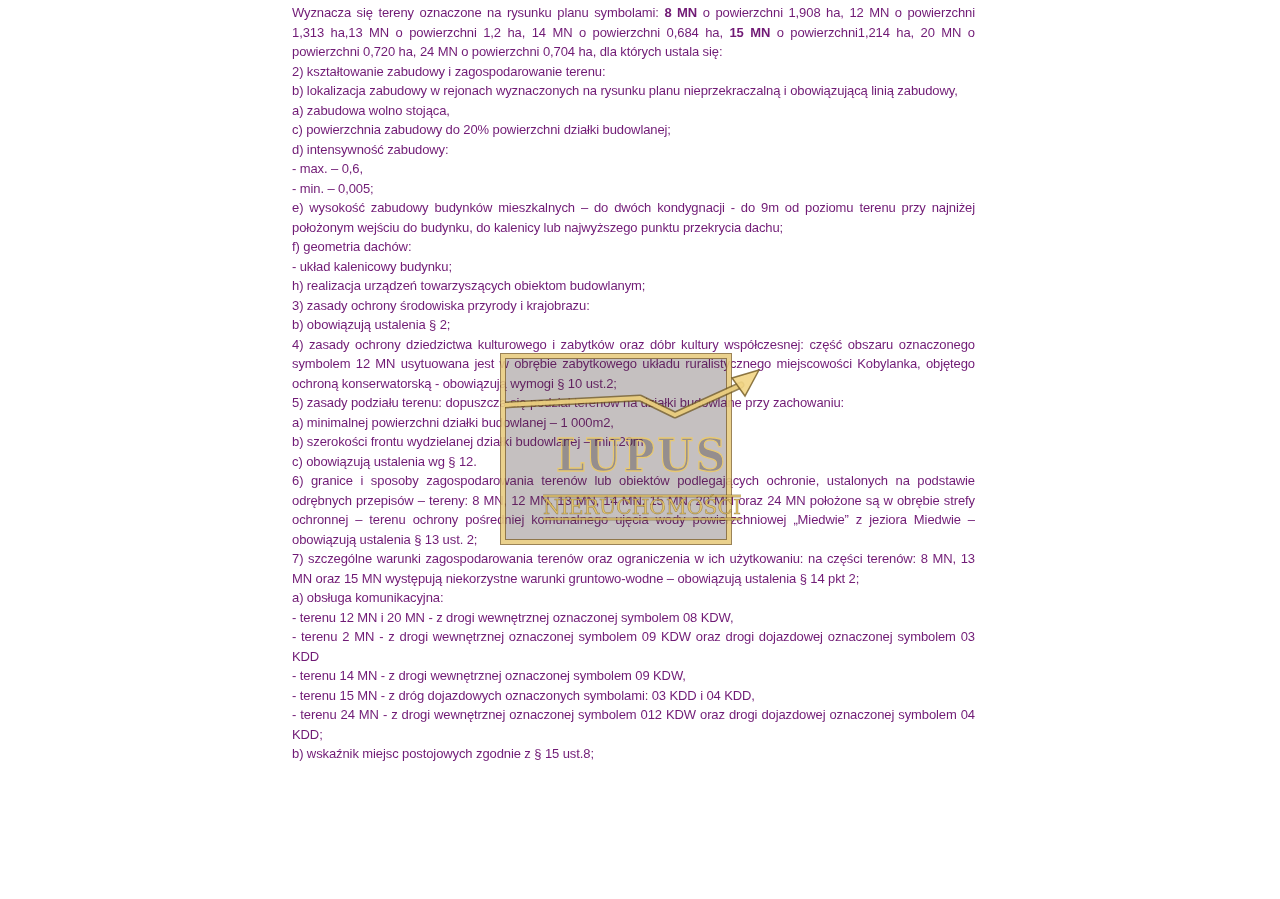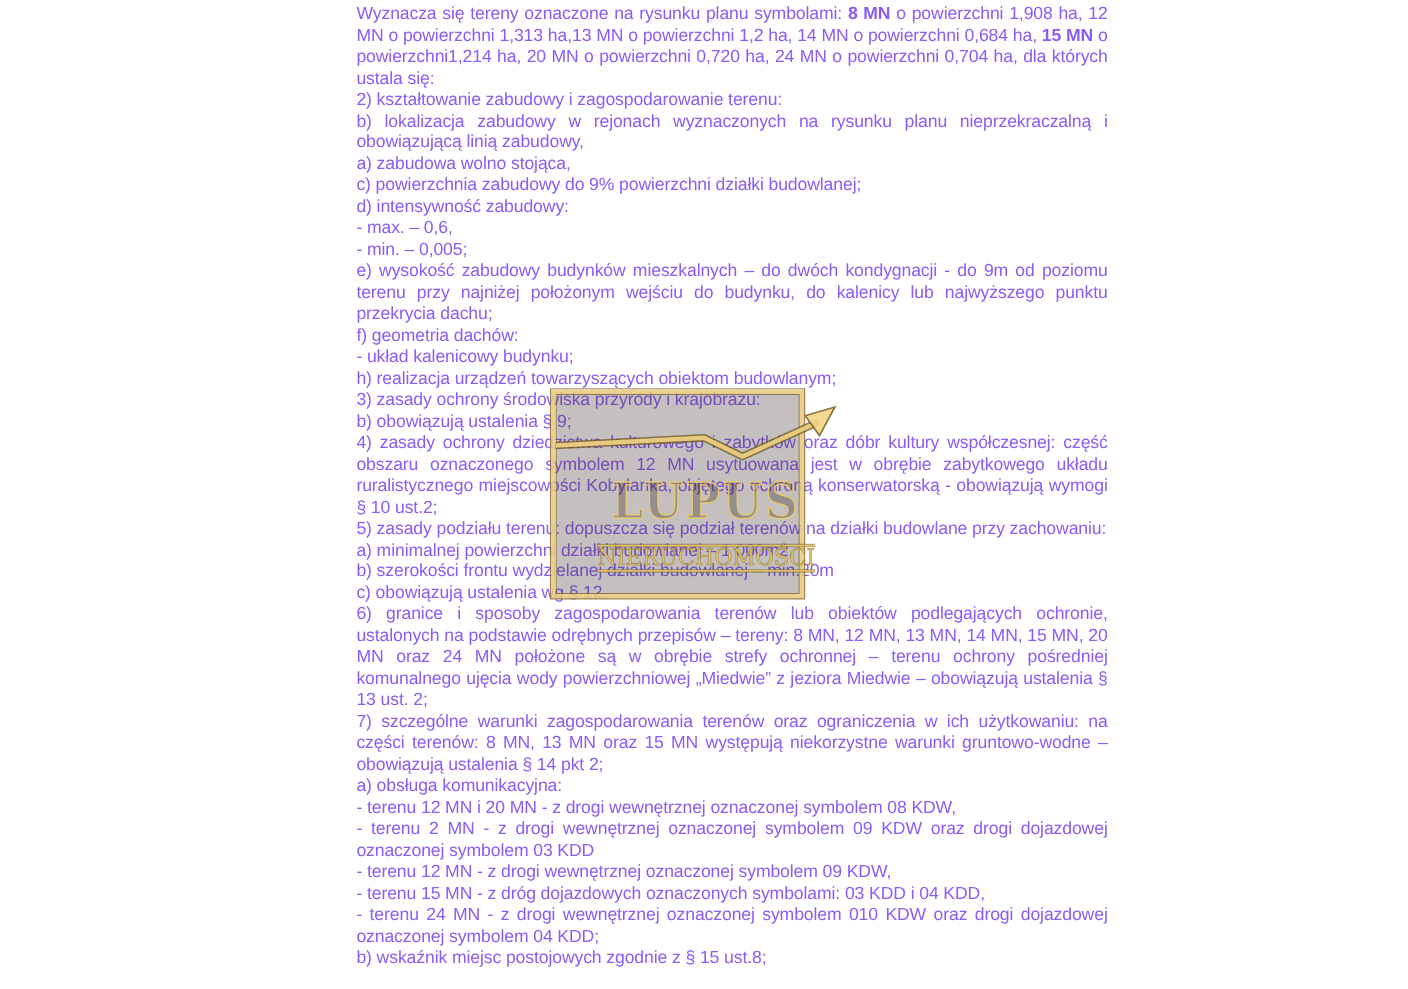--- a/index.html
+++ b/index.html
@@ -5,26 +5,26 @@
   html, body { margin: 0; padding: 0; }
   body {
     width: 1280px; height: 899px;
     background: #ffffff;
     position: relative;
     overflow: hidden;
     font-family: "Liberation Sans", sans-serif;
   }
   .doc-text {
     position: absolute;
-    left: 324px; top: 3px;
+    left: 292px; top: 3px;
     width: 683px;
-    font-size: 16px;
+    font-size: 13px;
     line-height: 19.5px;
     letter-spacing: -0.1px;
-    color: #8b5cf6;
+    color: #701a75;
   }
   .doc-text p { margin: 0; text-align: justify; }
   .doc-text b { font-weight: bold; }
 
   .watermark {
     position: absolute;
     left: 501px; top: 354px;
     width: 230px; height: 190px;
     box-sizing: border-box;
     border: 4px solid rgba(240, 212, 132, 0.85);
@@ -43,43 +43,43 @@
   }
 </style>
 </head>
 <body>
 
 <div class="doc-text">
   <p><span>Wyznacza się tereny oznaczone na rysunku planu symbolami: </span><b>8 MN</b><span> o powierzchni 1,908 ha, 12 MN o powierzchni 1,313 ha,13 MN o powierzchni 1,2 ha, 14 MN o powierzchni 0,684 ha, </span><b>15 MN</b><span> o powierzchni1,214 ha, 20 MN o powierzchni 0,720 ha, 24 MN o powierzchni 0,704 ha, dla których ustala się:</span></p>
   <p>2) kształtowanie zabudowy i zagospodarowanie terenu:</p>
   <p>b) lokalizacja zabudowy w rejonach wyznaczonych na rysunku planu nieprzekraczalną i obowiązującą linią zabudowy,</p>
   <p>a) zabudowa wolno stojąca,</p>
-  <p>c) powierzchnia zabudowy do 9% powierzchni działki budowlanej;</p>
+  <p>c) powierzchnia zabudowy do 20% powierzchni działki budowlanej;</p>
   <p>d) intensywność zabudowy:</p>
   <p>- max. – 0,6,</p>
   <p>- min. – 0,005;</p>
   <p>e) wysokość zabudowy budynków mieszkalnych – do dwóch kondygnacji - do 9m od poziomu terenu przy najniżej położonym wejściu do budynku, do kalenicy lub najwyższego punktu przekrycia dachu;</p>
   <p>f) geometria dachów:</p>
   <p>- układ kalenicowy budynku;</p>
   <p>h) realizacja urządzeń towarzyszących obiektom budowlanym;</p>
   <p>3) zasady ochrony środowiska przyrody i krajobrazu:</p>
-  <p>b) obowiązują ustalenia § 9;</p>
+  <p>b) obowiązują ustalenia § 2;</p>
   <p>4) zasady ochrony dziedzictwa kulturowego i zabytków oraz dóbr kultury współczesnej: część obszaru oznaczonego symbolem 12 MN usytuowana jest w obrębie zabytkowego układu ruralistycznego miejscowości Kobylanka, objętego ochroną konserwatorską - obowiązują wymogi § 10 ust.2;</p>
   <p>5) zasady podziału terenu: dopuszcza się podział terenów na działki budowlane przy zachowaniu:</p>
   <p>a) minimalnej powierzchni działki budowlanej – 1 000m2,</p>
   <p>b) szerokości frontu wydzielanej działki budowlanej – min.20m</p>
   <p>c) obowiązują ustalenia wg § 12.</p>
   <p>6) granice i sposoby zagospodarowania terenów lub obiektów podlegających ochronie, ustalonych na podstawie odrębnych przepisów – tereny: 8 MN, 12 MN, 13 MN, 14 MN, 15 MN, 20 MN oraz 24 MN położone są w obrębie strefy ochronnej – terenu ochrony pośredniej komunalnego ujęcia wody powierzchniowej „Miedwie” z jeziora Miedwie – obowiązują ustalenia § 13 ust. 2;</p>
   <p>7) szczególne warunki zagospodarowania terenów oraz ograniczenia w ich użytkowaniu: na części terenów: 8 MN, 13 MN oraz 15 MN występują niekorzystne warunki gruntowo-wodne – obowiązują ustalenia § 14 pkt 2;</p>
   <p>a) obsługa komunikacyjna:</p>
   <p>- terenu 12 MN i 20 MN - z drogi wewnętrznej oznaczonej symbolem 08 KDW,</p>
   <p>- terenu 2 MN - z drogi wewnętrznej oznaczonej symbolem 09 KDW oraz drogi dojazdowej oznaczonej symbolem 03 KDD</p>
-  <p>- terenu 12 MN - z drogi wewnętrznej oznaczonej symbolem 09 KDW,</p>
+  <p>- terenu 14 MN - z drogi wewnętrznej oznaczonej symbolem 09 KDW,</p>
   <p>- terenu 15 MN - z dróg dojazdowych oznaczonych symbolami: 03 KDD i 04 KDD,</p>
-  <p>- terenu 24 MN - z drogi wewnętrznej oznaczonej symbolem 010 KDW oraz drogi dojazdowej oznaczonej symbolem 04 KDD;</p>
+  <p>- terenu 24 MN - z drogi wewnętrznej oznaczonej symbolem 012 KDW oraz drogi dojazdowej oznaczonej symbolem 04 KDD;</p>
   <p>b) wskaźnik miejsc postojowych zgodnie z § 15 ust.8;</p>
 
 </div>
 
 <div class="watermark">
   <svg viewBox="0 0 274 182">
     <g>
       <polyline points="0,47 135,40 170,57 236,27" fill="none" stroke="#70581f" stroke-width="7" stroke-opacity="0.75" stroke-linejoin="round" stroke-linecap="round"></polyline>
       <polyline points="0,47 135,40 170,57 236,27" fill="none" stroke="#f2d585" stroke-width="4" stroke-opacity="0.9" stroke-linejoin="round" stroke-linecap="round"></polyline>
       <polygon points="254,12 240,38 227,20" fill="#f2d585" fill-opacity="0.9" stroke="#70581f" stroke-width="1.5" stroke-opacity="0.8"></polygon>

